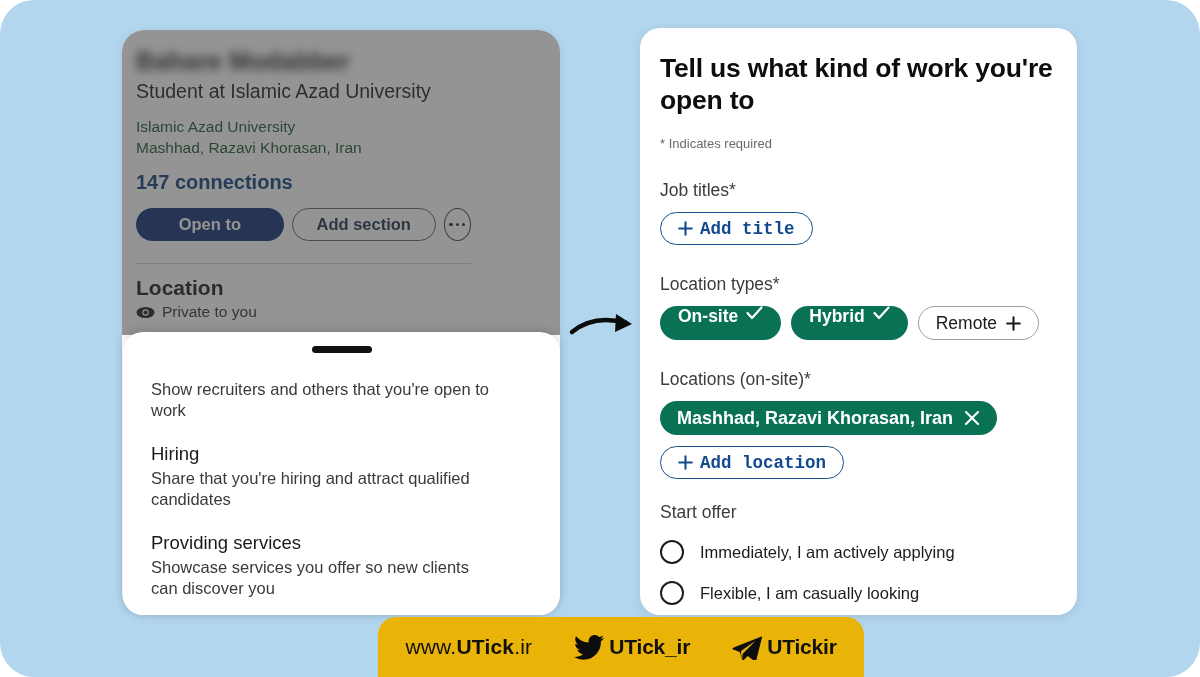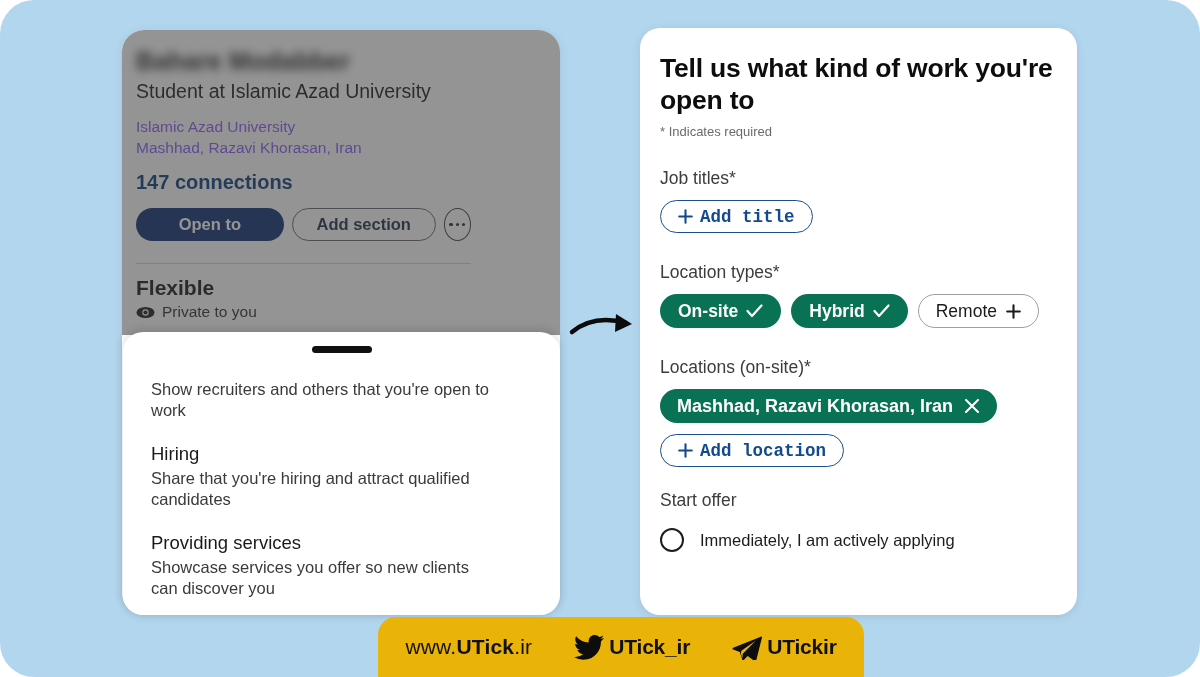--- a/index.html
+++ b/index.html
@@ -49,21 +49,21 @@
     filter: blur(5px);
     height: 30px; line-height: 30px;
     margin: 4px 0 2px 0;
     letter-spacing: .2px;
   }
   .headline {
     font-size: 19.5px; color: #1a1a1a; line-height: 26px;
     margin-top: 2px;
   }
   .sub-line {
-    font-size: 15.5px; color: #8b5cf6; line-height: 21px;
+    font-size: 15.5px; color: #14532d; line-height: 21px;
   }
   .sub-block { margin-top: 12px; }
   .connections {
     font-size: 20px; font-weight: bold; color: #0a3d7a;
     margin-top: 13px;
   }
   .prof-buttons {
     display: flex; align-items: center; gap: 8px;
     margin-top: 14px;
   }
@@ -142,37 +142,37 @@
     border-radius: 20px;
     padding: 24px 20px 0 20px;
     box-shadow: 0 2px 10px rgba(0,0,0,.10);
     overflow: hidden;
   }
   .rc-title {
     font-size: 26.5px; font-weight: bold; color: #0d0d0d;
     line-height: 32px; letter-spacing: -.2px;
   }
   .rc-required {
-    font-size: 13px; color: #6a6a6a; margin-top: 8px;
+    font-size: 13px; color: #6a6a6a; margin-top: 20px;
   }
   .rc-label {
     font-size: 17.5px; color: #3c3c3c; margin-top: 29px;
   }
   .pill-outline-blue {
     display: inline-flex; align-items: center; gap: 7px;
     height: 33px; padding: 0 17px;
     border: 1.6px solid #1a4f8a; border-radius: 20px;
     color: #134a8e; font-size: 17.5px; font-weight: bold;
     background: transparent; cursor: pointer;
     font-family: Liberation Mono, monospace;
     margin-top: 11px;
   }
   .chip-row { display: flex; gap: 10px; margin-top: 11px; flex-wrap: wrap; }
   .chip-green {
-    display: inline-flex; align-items: center; gap: 8px;
+    display: inline-flex; gap: 8px;
     height: 34px; padding: 0 18px; border-radius: 20px;
     background: #0a7254; color: #ffffff;
     font-size: 17.5px; font-weight: bold;
     border: none; cursor: pointer;
     font-family: "Liberation Sans", sans-serif;
   }
   .chip-white {
     display: inline-flex; align-items: center; gap: 9px;
     height: 34px; padding: 0 17px; border-radius: 20px;
     background: #ffffff; color: #1b1b1b;
@@ -237,21 +237,21 @@
         <div class="btn-round">
           <span class="dot3">
             <span></span>
               <span></span>
               <span></span>
           </span>
         </div>
       </div>
 
       <div class="analytics-wrap">
-        <div class="analytics-title">Flexible</div>
+        <div class="analytics-title">Location</div>
         <div class="analytics-private">
           <svg width="19" height="13" viewBox="0 0 19 13">
             <ellipse cx="9.5" cy="6.5" rx="9" ry="5.6" fill="#1b1b1b"></ellipse>
             <circle cx="9.5" cy="6.5" r="3.2" fill="#ffffff"></circle>
             <circle cx="9.5" cy="6.5" r="2.1" fill="#1b1b1b"></circle>
           </svg>
           <span>Private to you</span>
         </div>
         <div class="analytics-views">
           <svg width="24" height="21" viewBox="0 0 24 21">
@@ -344,20 +344,24 @@
       </button>
     </div>
 
     <div class="rc-label-tight">Start offer</div>
 
     <div class="radio-row">
       <div class="radio-circle"></div>
       <span class="radio-label">Immediately, I am actively applying</span>
     </div>
 
+    <div class="radio-row">
+      <div class="radio-circle"></div>
+      <span class="radio-label">Flexible, I am casually looking</span>
+    </div>
   </div>
 
   <div id="footer">
     <div class="f-item">
       <span class="f-web">
         <span>www.</span><b>UTick</b><span>.ir</span>
       </span>
     </div>
 
     <div class="f-item">

